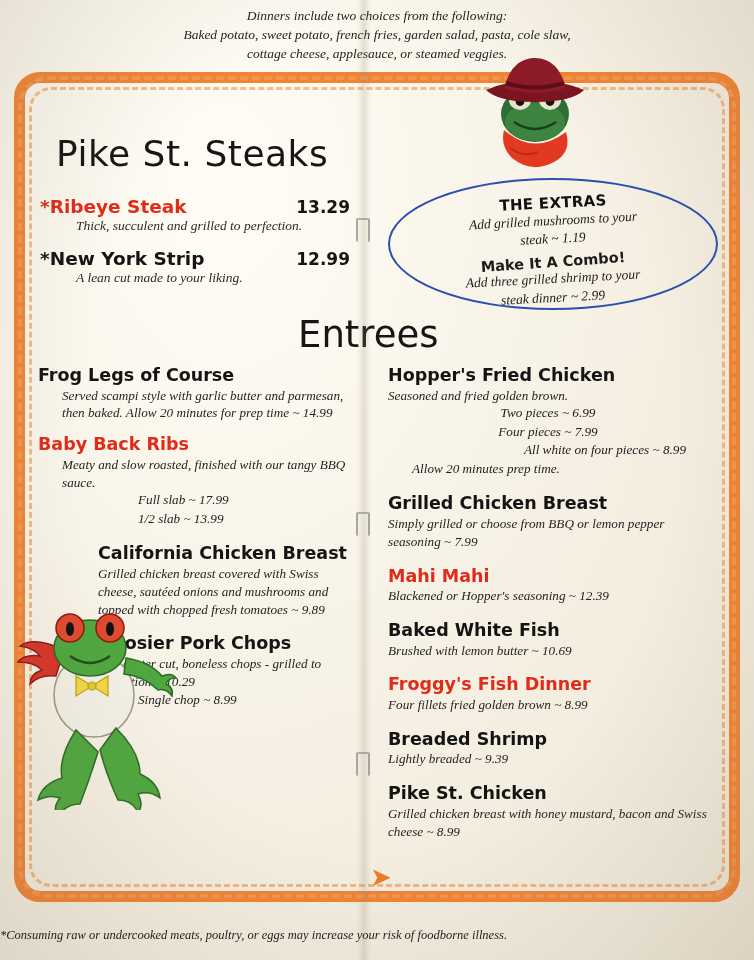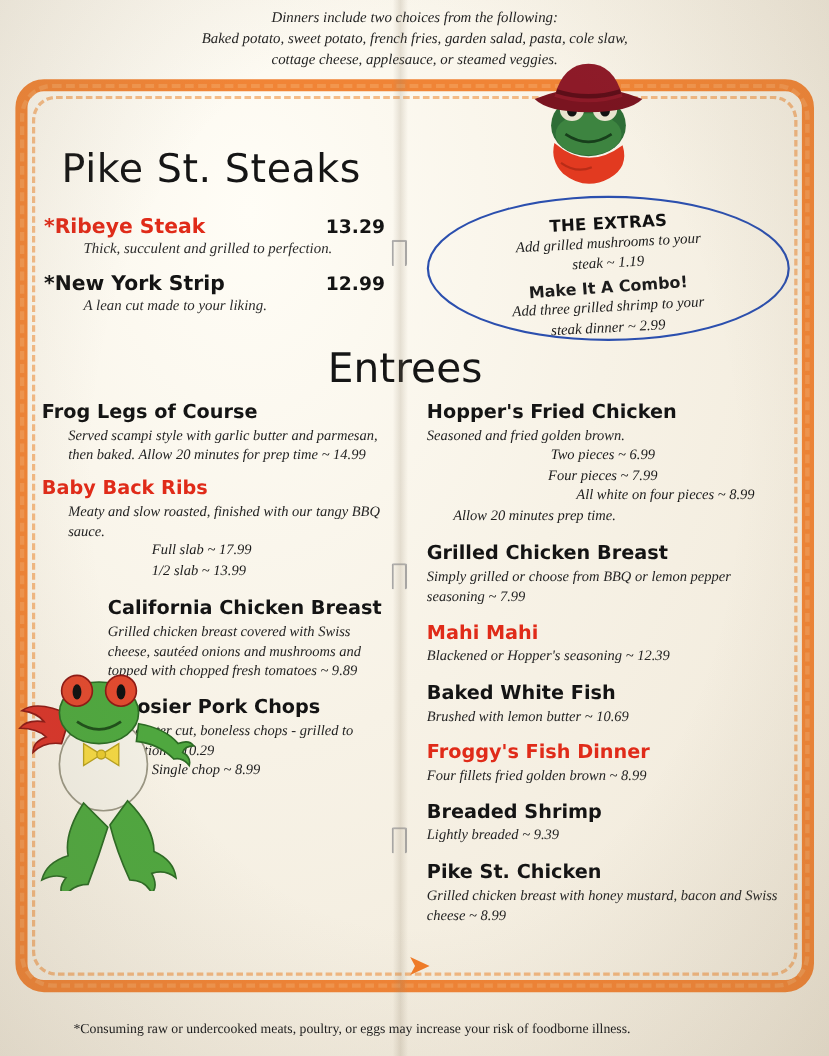--- a/index.html
+++ b/index.html
@@ -239,21 +239,21 @@
     width: 210px;
     height: 230px;
   }
 
   
   .footer-note {
     position: absolute;
     top: 928px;
     left: 0;
     width: 640px;
-    text-align: center;
+    font-style: italic;
     font-size: 12.5px;
     color: #1d1d1d;
   }
   .arrow-mark {
     position: absolute;
     top: 862px;
     left: 370px;
     color: #f07b27;
     font-size: 26px;
   }

